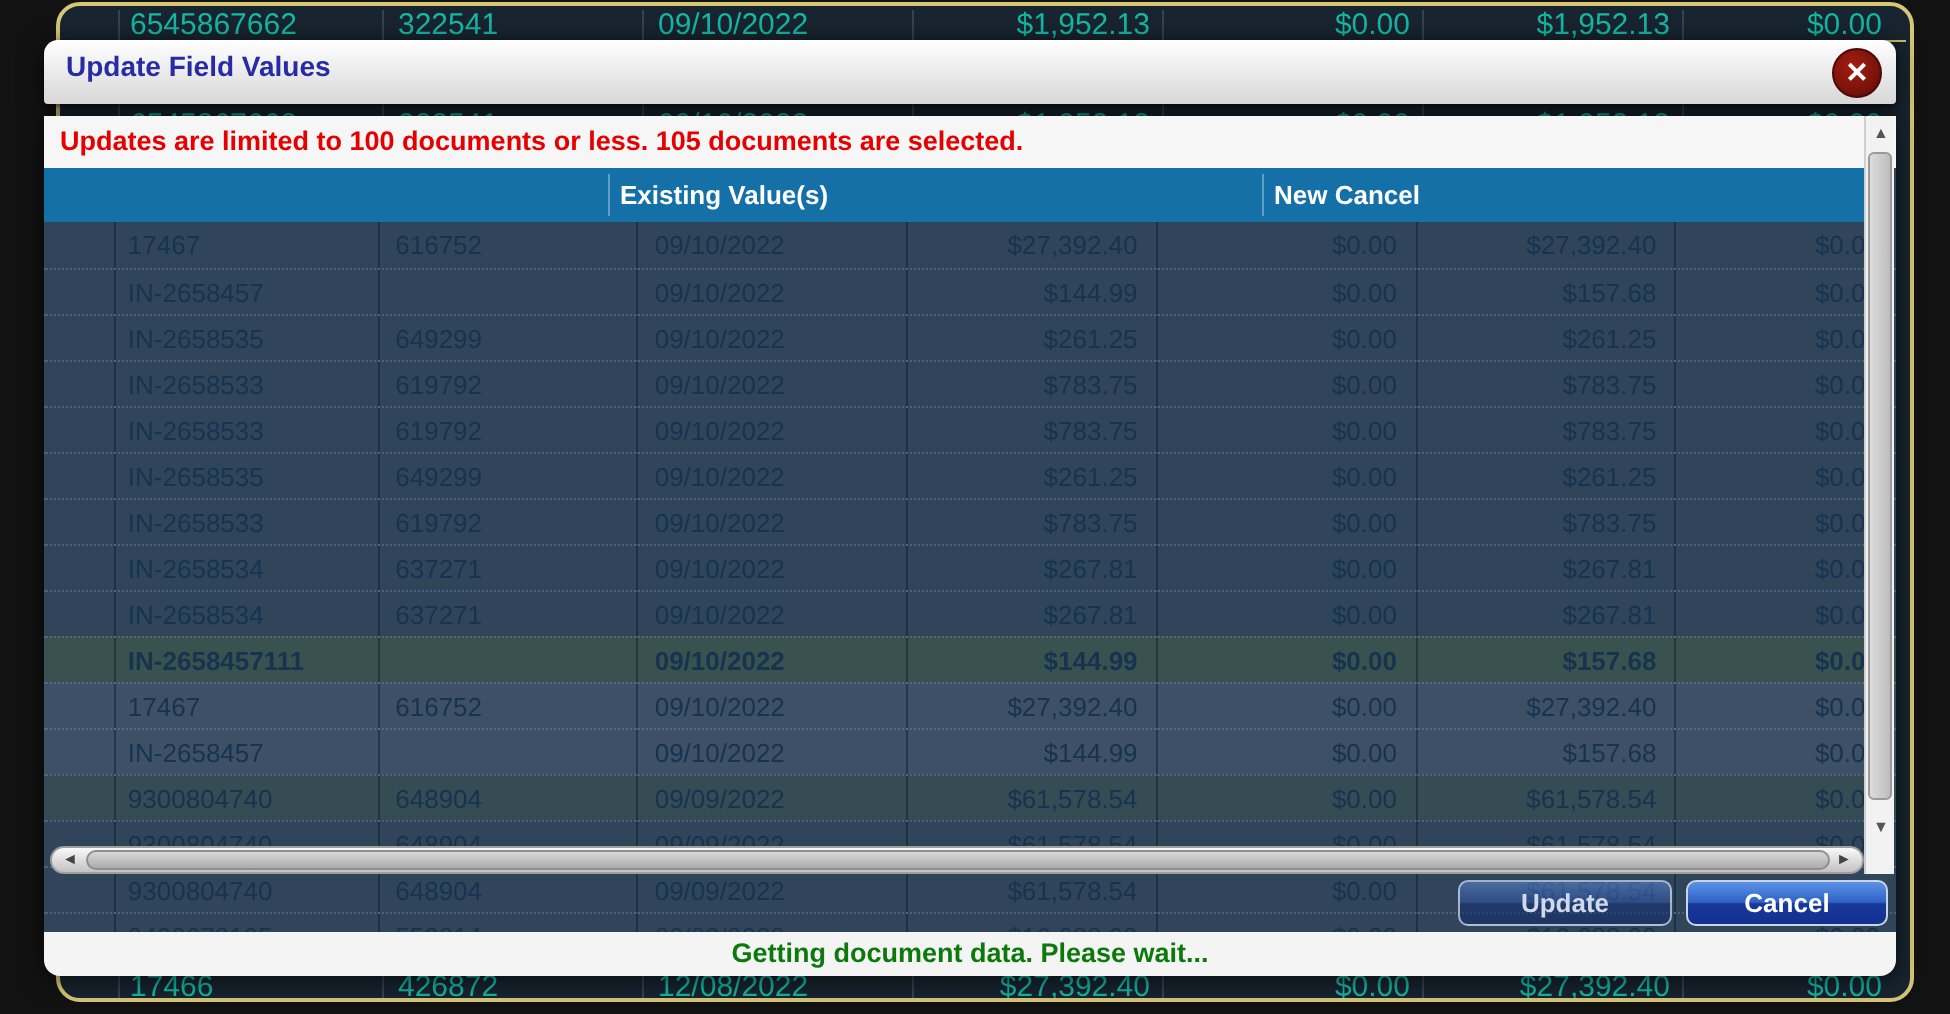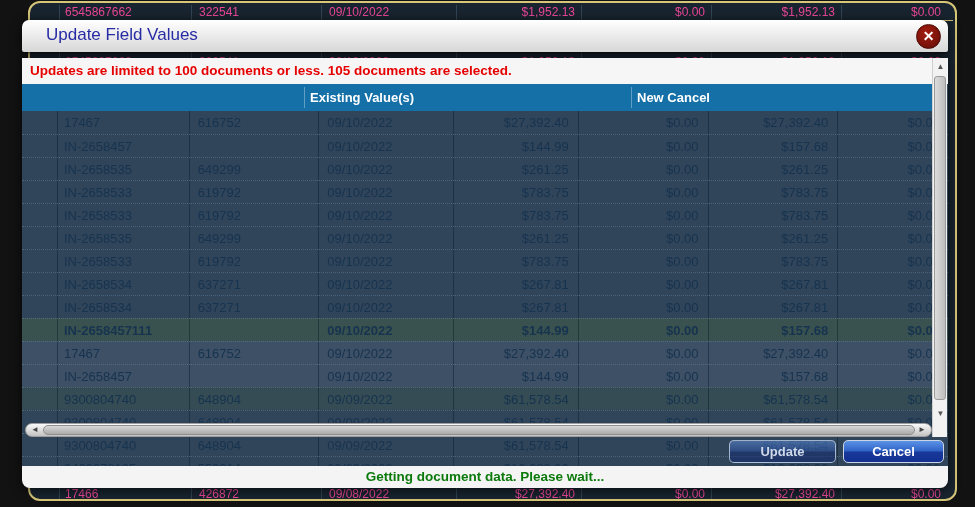--- a/index.html
+++ b/index.html
@@ -2,37 +2,37 @@
 <html><head>
 <meta charset="utf-8">
 <style>
   * { margin:0; padding:0; box-sizing:border-box; }
   html,body { width:975px; height:507px; overflow:hidden; }
   body { position:relative; background:#121212; font-family:"Liberation Sans",sans-serif; }
 
   
   .bg-window { position:absolute; left:28px; top:1px; width:929px; height:500px;
                background:#18242f; border:2px solid #d6c678; border-radius:12px; overflow:hidden; }
-  .bg-row { position:absolute; left:2px; width:921px; display:flex; color:#ec4899; font-size:12px; }
+  .bg-row { position:absolute; left:2px; width:921px; display:flex; color:#14b8a6; font-size:15px; }
   .bg-row-top    { top:2px;  height:16px; line-height:15px; border-bottom:1px solid #cfc070; }
   .bg-row-gap    { top:48px; height:23px; line-height:23px; }
   .bg-row-bottom { top:484px; height:15px; line-height:14px; }
   .bg-cell { border-right:1px solid rgba(110,150,180,.28); overflow:hidden; white-space:nowrap; }
   .bc0{width:28px;} .bc1{width:132px;padding-left:5px;} .bc2{width:130px;padding-left:7px;}
   .bc3{width:135px;padding-left:7px;} .bc4{width:125px;text-align:right;padding-right:6px;}
   .bc5{width:130px;text-align:right;padding-right:6px;} .bc6{width:130px;text-align:right;padding-right:6px;}
   .bc7{width:105px;text-align:right;padding-right:6px;border-right:none;}
 
   
   .modal { position:absolute; left:22px; top:20px; width:926px; height:468px;
            filter:drop-shadow(0 2px 6px rgba(0,0,0,.65)); }
   .titlebar { position:absolute; top:0; left:0; width:100%; height:32px;
               background:linear-gradient(#ffffff, #d7d7d7); border-radius:7px 7px 2px 2px;
               box-shadow:0 1px 2px rgba(0,0,0,.5); }
-  .title { position:absolute; left:11px; top:5px; font-size:17px; font-weight:normal; color:#272ba4;margin-left:13px; }
+  .title { position:absolute; left:11px; top:5px; font-size:14px; font-weight:bold; color:#272ba4; }
   .close-btn { position:absolute; right:7px; top:4px; width:25px; height:25px; border-radius:50%;
                background:radial-gradient(circle at 40% 35%, #a41d10 0%, #7c130b 60%, #570c06 100%);
                border:1px solid #4a0a05; color:#ffffff; font-size:14px; font-weight:bold;
                text-align:center; line-height:23px; cursor:pointer; }
 
   .content { position:absolute; top:38px; left:0; width:100%; height:408px;
              background:#31455a; overflow:hidden; }
   .warning { height:26px; line-height:26px; background:#f6f6f6; color:#e60000;
              font-size:13.5px; font-weight:bold; padding-left:8px; white-space:nowrap; }
   .thead { position:relative; height:27px; line-height:27px; background:#1470a7; width:910px; }
@@ -108,21 +108,21 @@
       <span class="bg-cell bc3">09/10/2022</span>
       <span class="bg-cell bc4">$1,952.13</span>
       <span class="bg-cell bc5">$0.00</span>
       <span class="bg-cell bc6">$1,952.13</span>
       <span class="bg-cell bc7">$0.00</span>
     </div>
   <div class="bg-row bg-row-bottom" id="bg-bottom">
       <span class="bg-cell bc0"></span>
       <span class="bg-cell bc1">17466</span>
       <span class="bg-cell bc2">426872</span>
-      <span class="bg-cell bc3">09/08/2022</span>
+      <span class="bg-cell bc3">12/08/2022</span>
       <span class="bg-cell bc4">$27,392.40</span>
       <span class="bg-cell bc5">$0.00</span>
       <span class="bg-cell bc6">$27,392.40</span>
       <span class="bg-cell bc7">$0.00</span>
     </div>
 </div>
 
 <div class="modal">
 
   <div class="titlebar">

